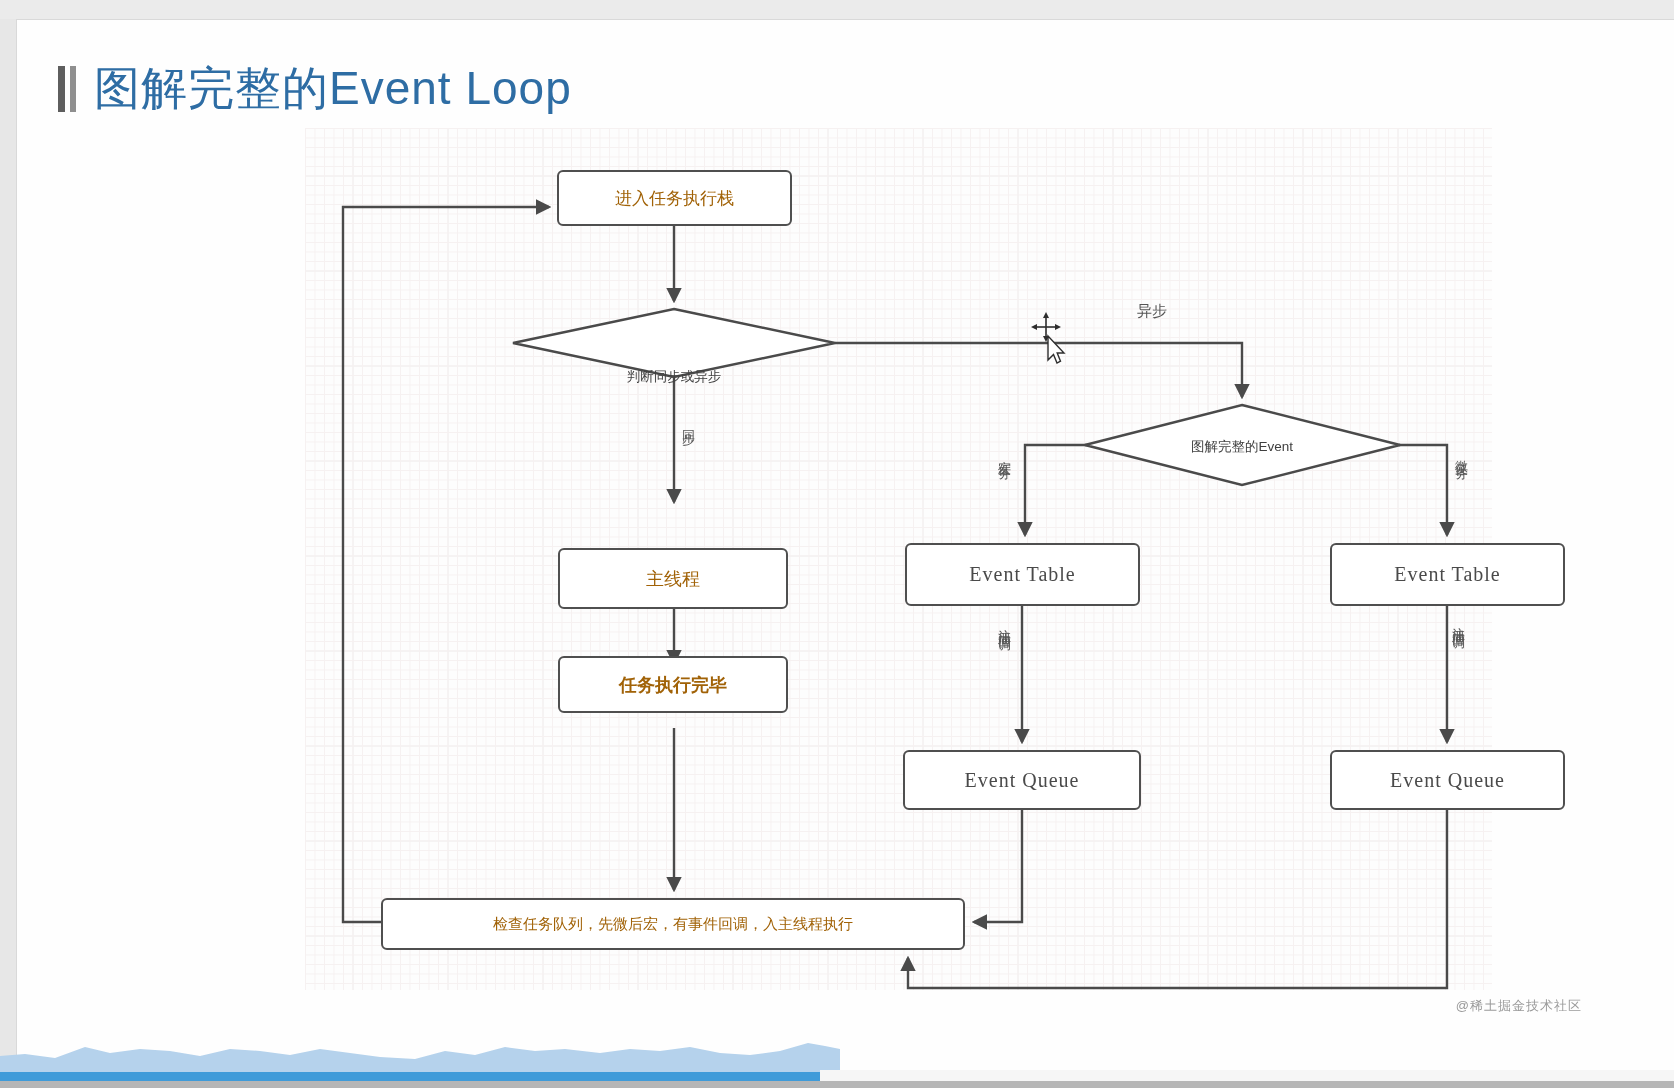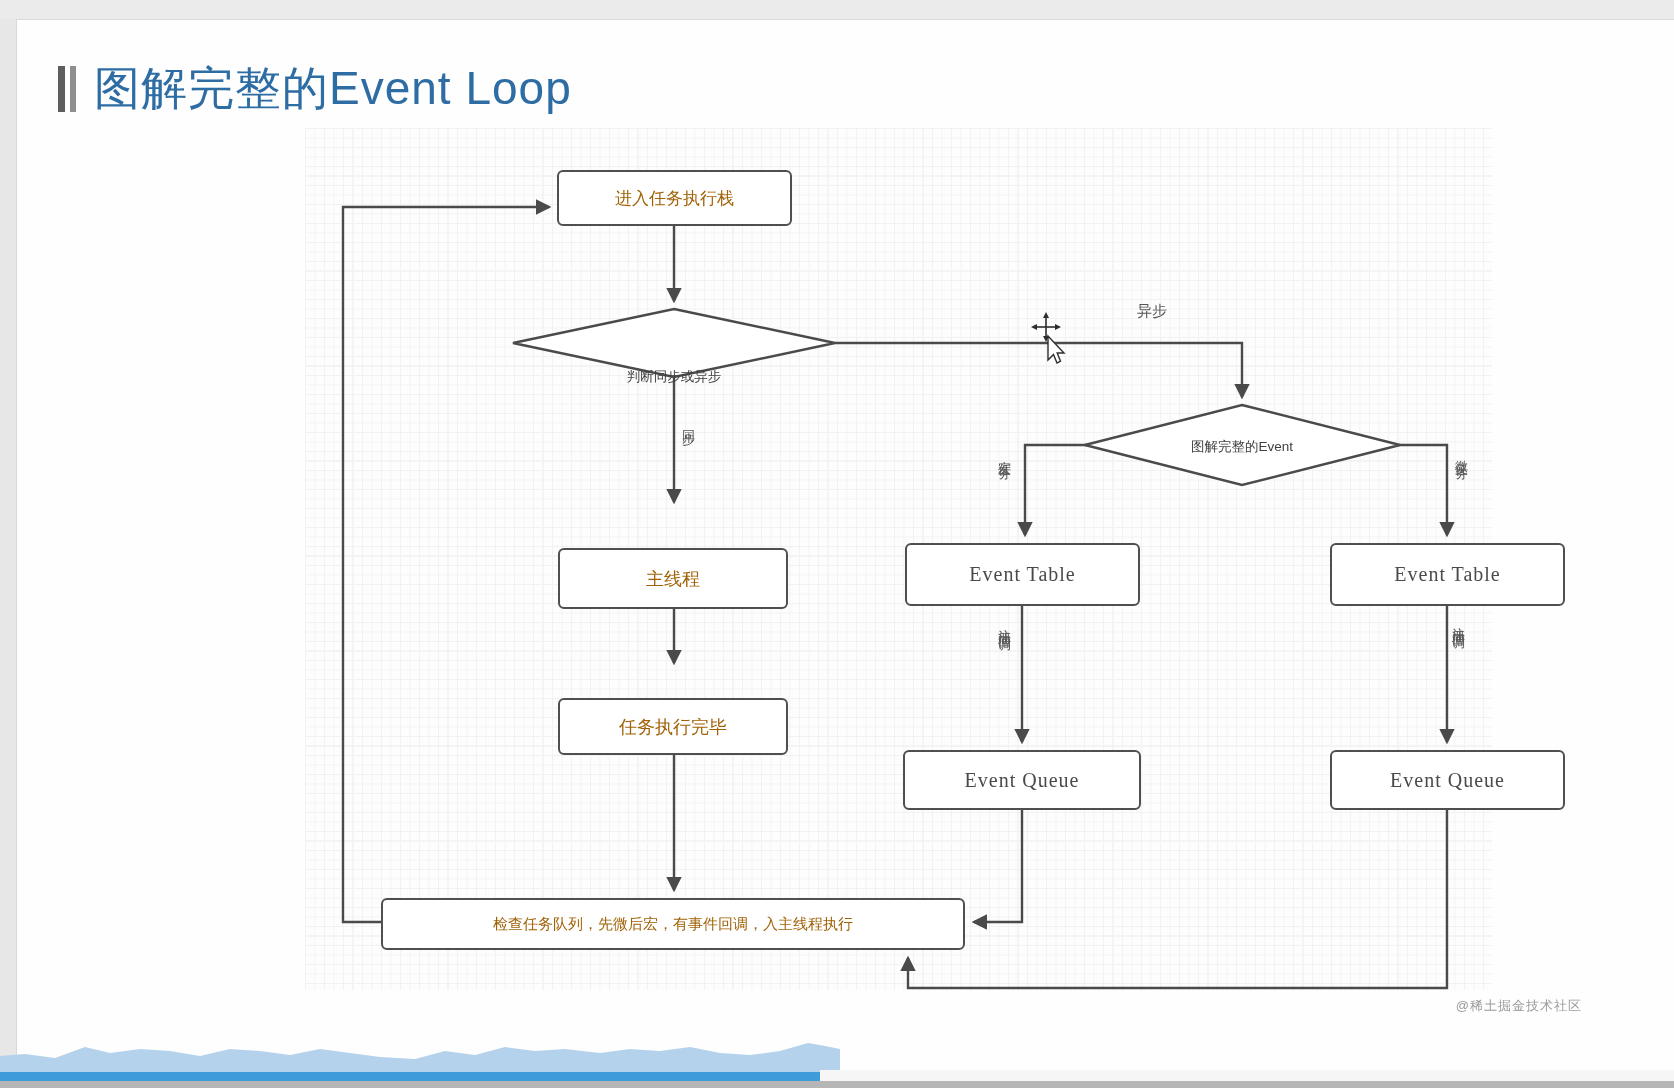--- a/index.html
+++ b/index.html
@@ -106,21 +106,21 @@
   <div class="node" style="left:557px;top:170px;width:235px;height:56px;font-size:17px;">
     <span>进入任务执行栈</span>
   </div>
 
   <div class="dlabel" style="left:534px;top:336px;width:280px;margin-top:32px;">判断同步或异步</div>
 
   <div class="node" style="left:558px;top:510px;width:230px;height:61px;margin-top:38px;">
     <span>主线程</span>
   </div>
 
-  <div class="node" style="left:558px;top:698px;width:230px;height:57px;">
+  <div class="node" style="left:558px;top:656px;width:230px;height:57px;font-weight:bold;">
     <span>任务执行完毕</span>
   </div>
 
   <div class="node" style="left:381px;top:898px;width:584px;height:52px;font-size:15px;">
     <span>检查任务队列，先微后宏，有事件回调，入主线程执行</span>
   </div>
 
   <div class="dlabel" style="left:1102px;top:438px;width:280px;">图解完整的Event</div>
 
   <div class="node en" style="left:905px;top:543px;width:235px;height:63px;">

